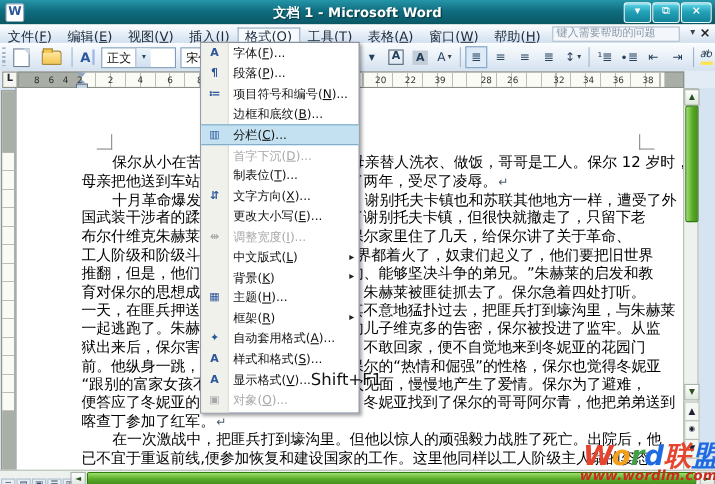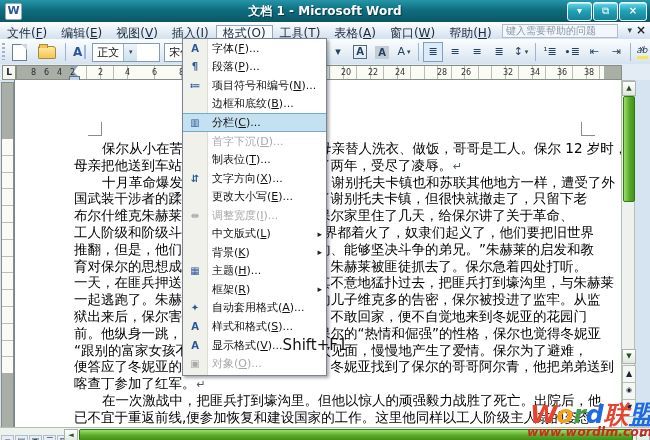--- a/index.html
+++ b/index.html
@@ -235,21 +235,21 @@
       <div class="white"></div>
       <span id="ind-top"></span>
       <span id="ind-bot"></span>
       <span id="ind-box"></span>
     <span class="rn" style="left: 81px;">2</span>
         <span class="rn" style="left: 108px;">4</span>
         <span class="rn" style="left: 135px;">6</span>
         <span class="rn" style="left: 162px;">8</span>
         <span class="rn" style="left: 324px;">20</span>
         <span class="rn" style="left: 351px;">22</span>
-        <span class="rn" style="left: 378px;">24</span>
+        <span class="rn" style="left: 378px;">39</span>
         <span class="rn" style="left: 405px; margin-left: 39px;">26</span>
         <span class="rn" style="left: 420px;">28</span>
         <span class="rn" style="left: 470px; margin-top: 46px;">30</span>
         <span class="rn" style="left: 486px;">32</span>
         <span class="rn" style="left: 513px;">34</span>
         <span class="rn" style="left: 540px;">36</span>
         <span class="rn" style="left: 567px;">38</span>
         <span class="rn rnm" style="left: 14px;">8</span>
         <span class="rn rnm" style="left: 27px;">6</span>
         <span class="rn rnm" style="left: 40px;">4</span>

